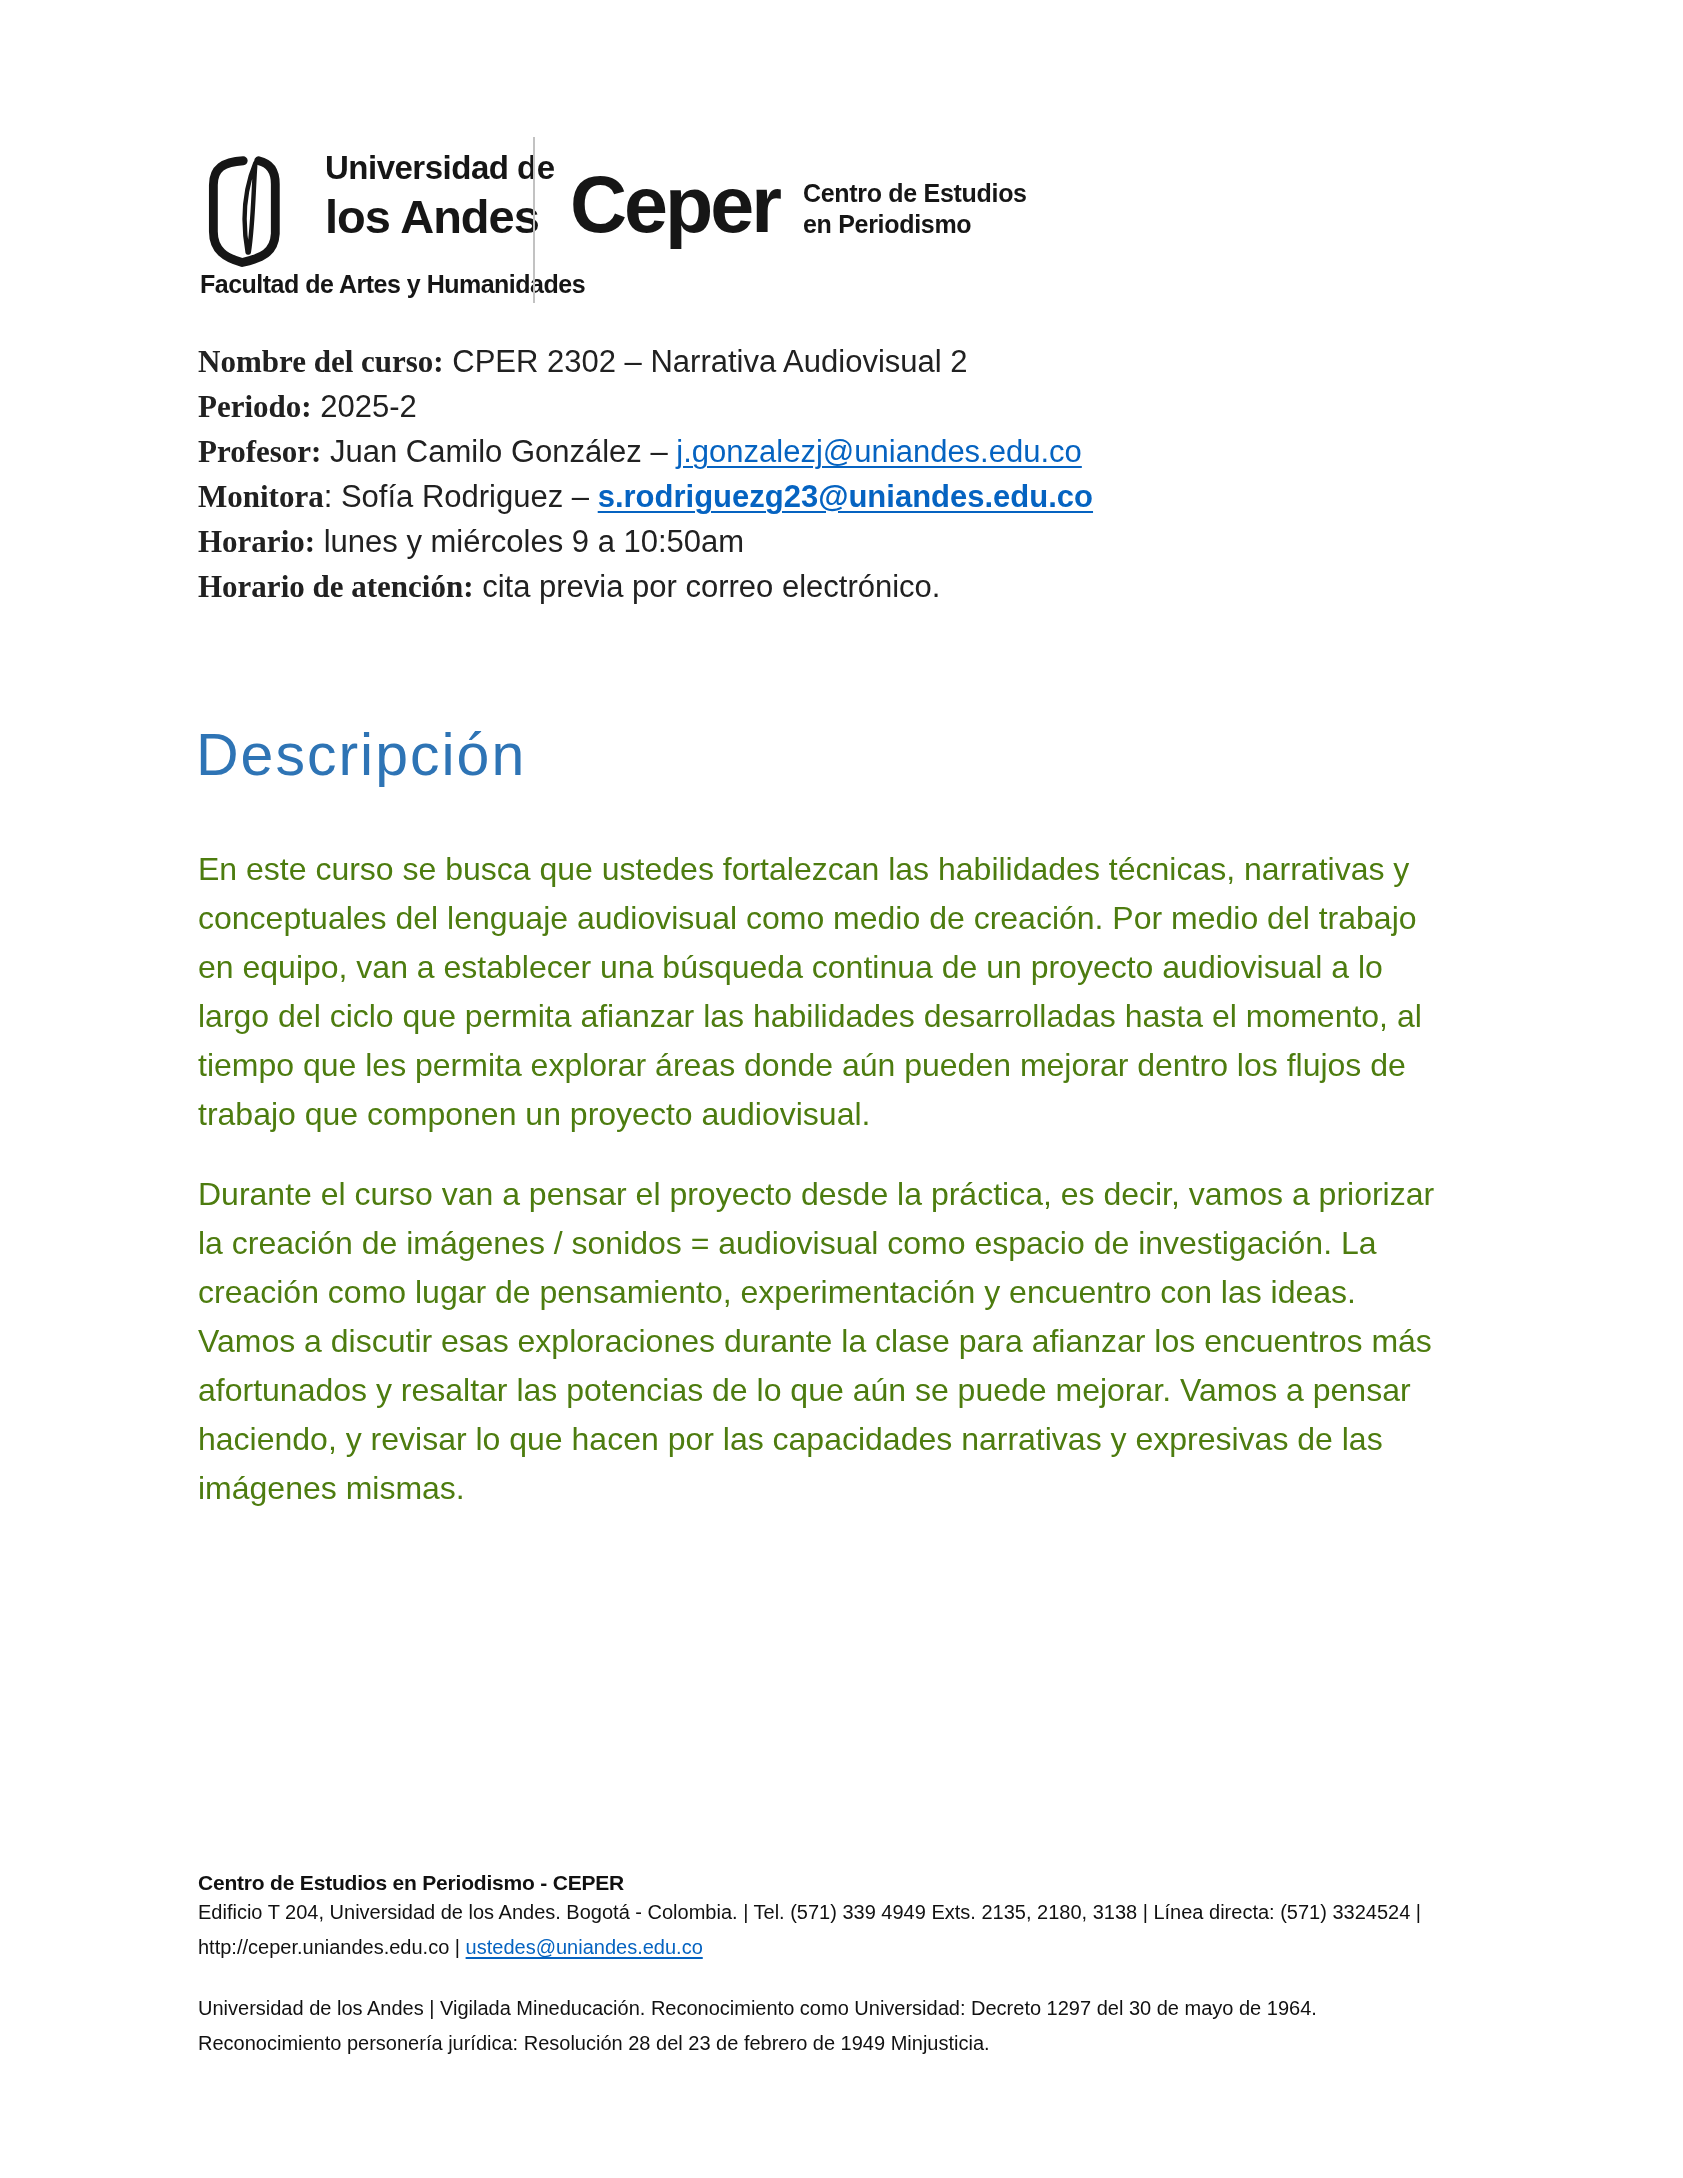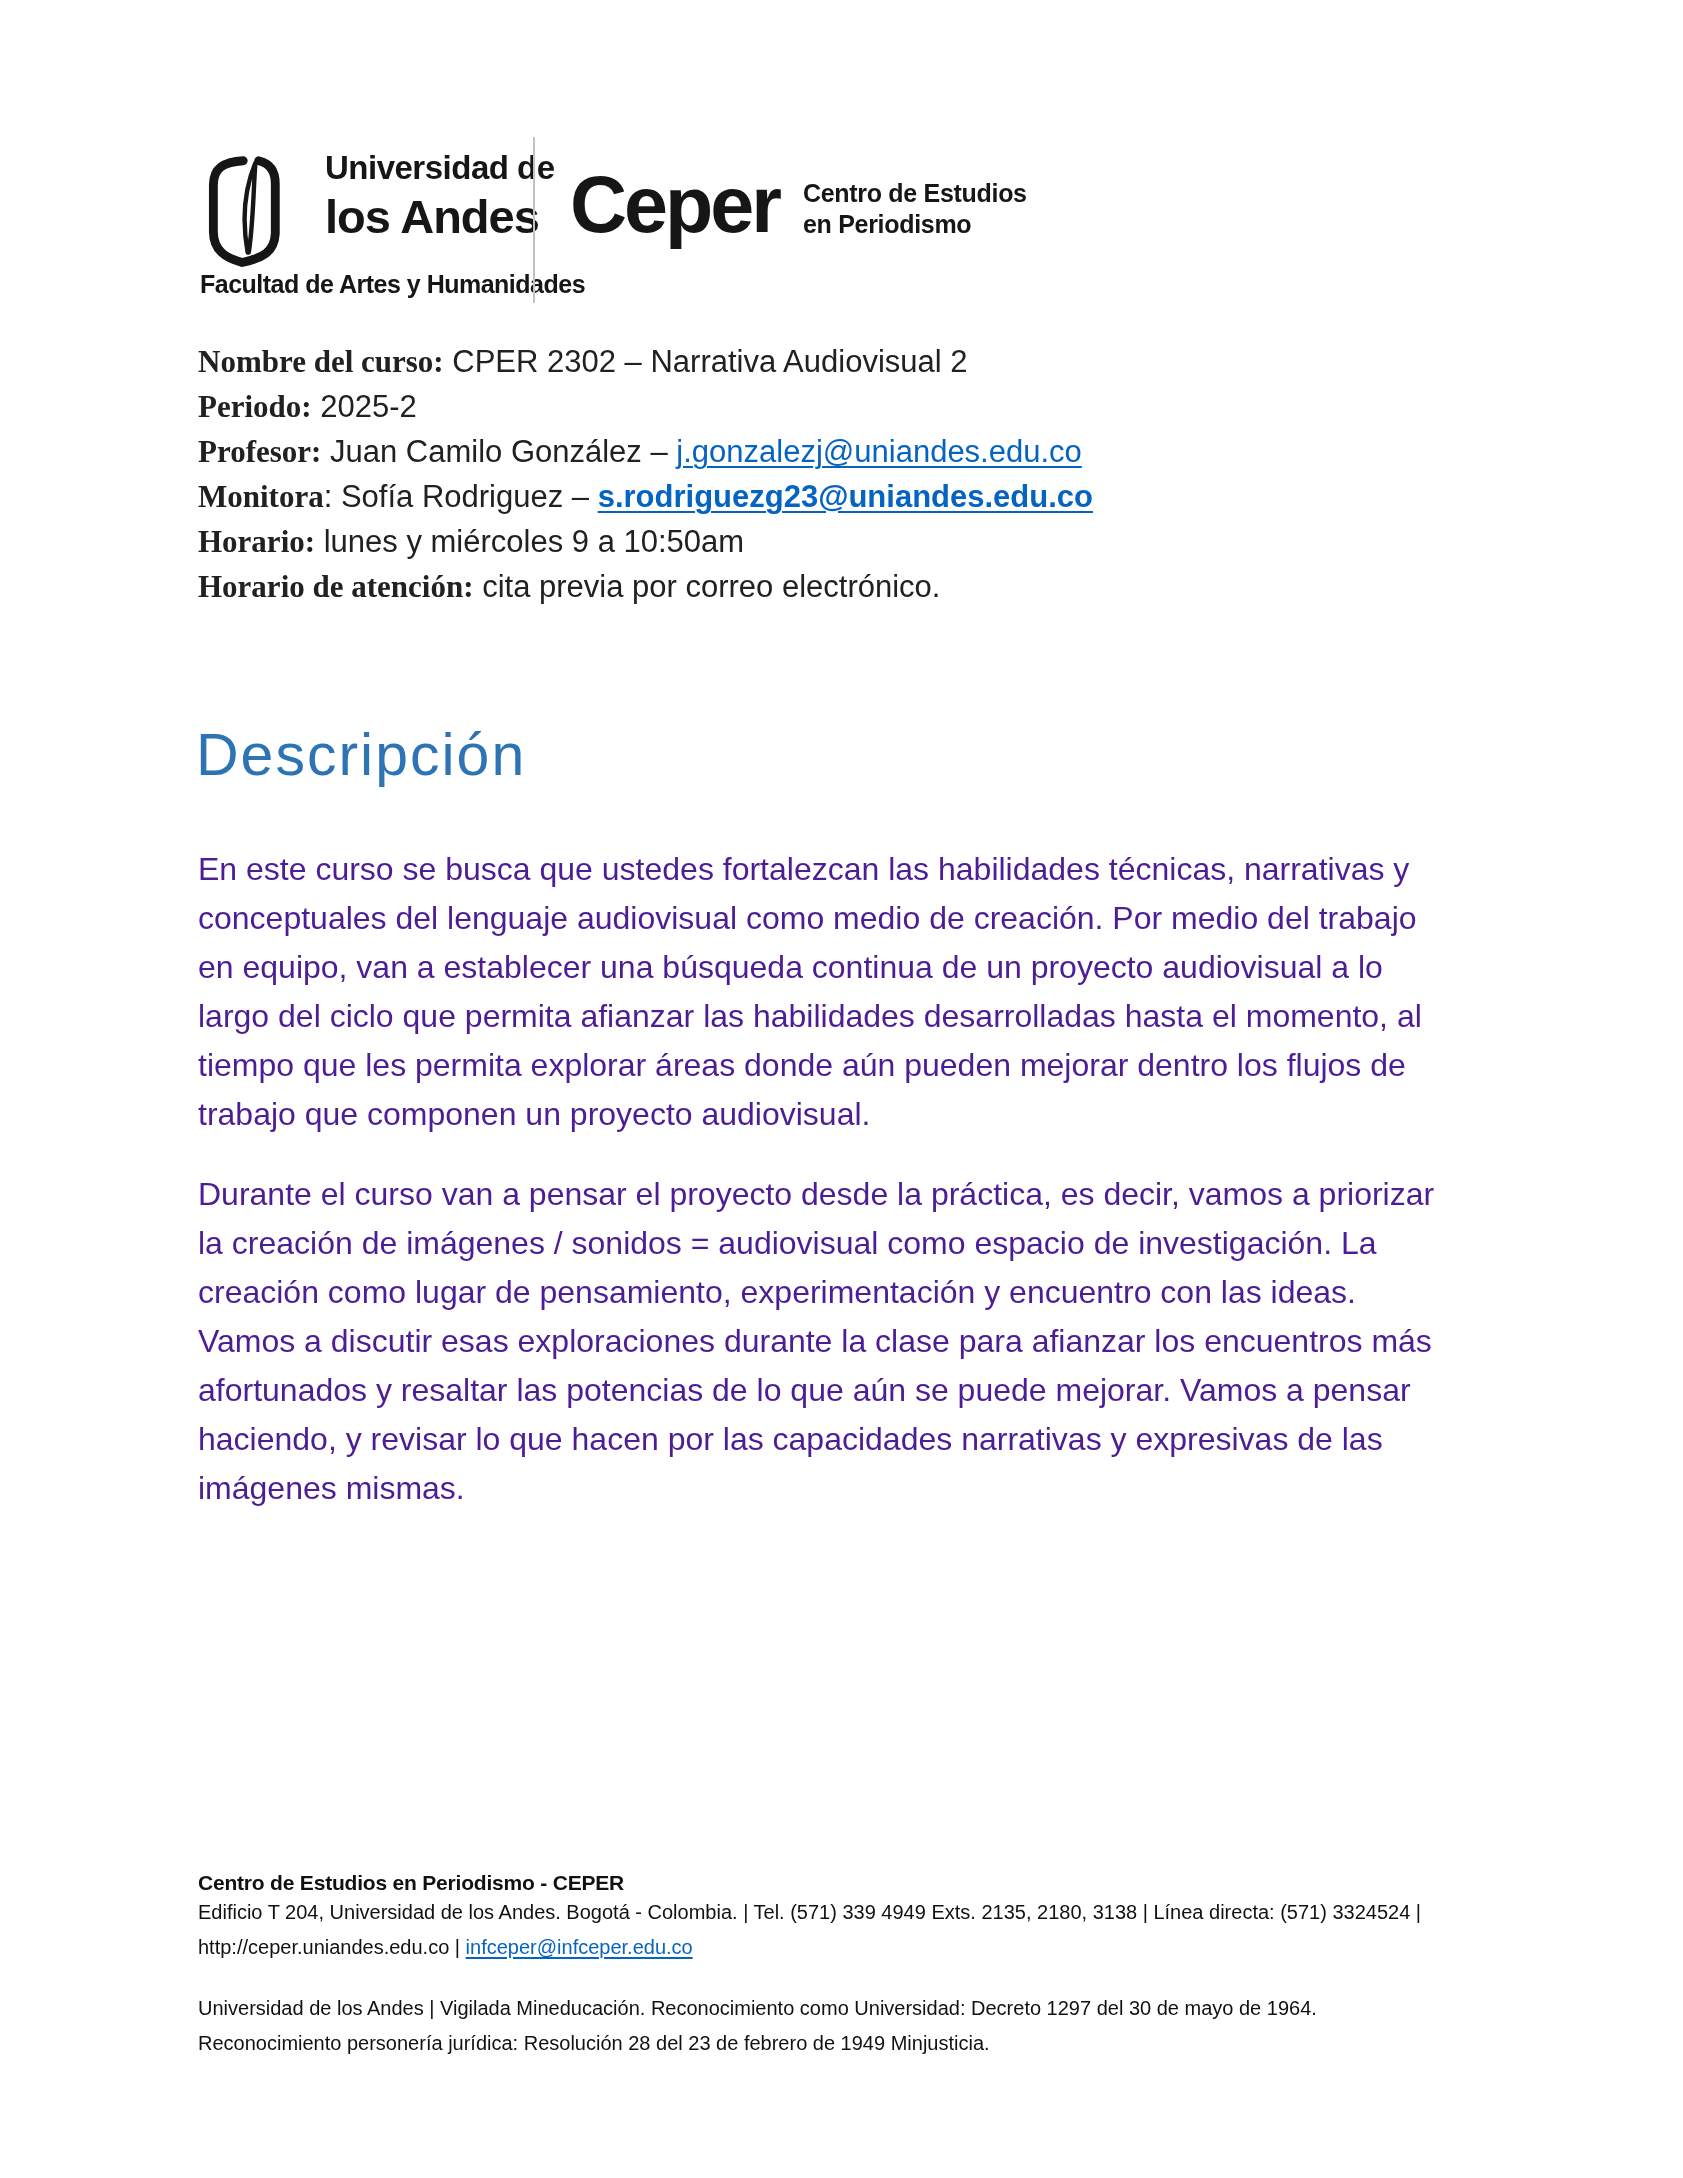--- a/index.html
+++ b/index.html
@@ -31,21 +31,21 @@
   .course-info .b { font-weight:700;font-family:Liberation Serif, serif; }
   .link { color:#0563C1; text-decoration:underline; text-decoration-thickness:2px; text-underline-offset:4px; cursor:pointer; }
   .link.bold { font-weight:700; }
 
   
   .section-heading {
     position:absolute; left:196px; top:721px;
     font-size:59px; font-weight:400; letter-spacing:2px;
     color:#2E74B5;
   }
-  .body-text { position:absolute; left:198px; top:845px; width:1249px; font-size:32px; line-height:49px; color:#4c1d95; }
+  .body-text { position:absolute; left:198px; top:845px; width:1249px; font-size:32px; line-height:49px; color:#4d7c0f; }
   .body-text p + p { margin-top:31px; }
 
   
   .footer { position:absolute; left:198px; top:1871px; width:1297px; color:#111; }
   .footer-title { font-size:21px; font-weight:700; letter-spacing:-0.2px; }
   .footer-contact { font-size:20px; line-height:35px; }
   .footer-legal { margin-top:26px; font-size:20px; line-height:35px; }
   .footer .link { text-decoration-thickness:1.5px; text-underline-offset:3px; }
 </style>
 </head>
@@ -86,21 +86,21 @@
 
   <div class="body-text">
     <p>En este curso se busca que ustedes fortalezcan las habilidades técnicas, narrativas y conceptuales del lenguaje audiovisual como medio de creación. Por medio del trabajo en equipo, van a establecer una búsqueda continua de un proyecto audiovisual a lo largo del ciclo que permita afianzar las habilidades desarrolladas hasta el momento, al tiempo que les permita explorar áreas donde aún pueden mejorar dentro los flujos de trabajo que componen un proyecto audiovisual.</p>
     <p>Durante el curso van a pensar el proyecto desde la práctica, es decir, vamos a priorizar la creación de imágenes / sonidos = audiovisual como espacio de investigación. La creación como lugar de pensamiento, experimentación y encuentro con las ideas. Vamos a discutir esas exploraciones durante la clase para afianzar los encuentros más afortunados y resaltar las potencias de lo que aún se puede mejorar. Vamos a pensar haciendo, y revisar lo que hacen por las capacidades narrativas y expresivas de las imágenes mismas.</p>
   </div>
 
   <div class="footer">
     <div class="footer-title">Centro de Estudios en Periodismo - CEPER</div>
     <div class="footer-contact">
       <div>Edificio T 204, Universidad de los Andes. Bogotá - Colombia. | Tel. (571) 339 4949 Exts. 2135, 2180, 3138 | Línea directa: (571) 3324524 |</div>
-      <div><span>http://ceper.uniandes.edu.co | </span><a class="link">infceper@infceper.edu.co</a></div>
+      <div><span>http://ceper.uniandes.edu.co | </span><a class="link">ustedes@uniandes.edu.co</a></div>
     </div>
     <div class="footer-legal">
       <div>Universidad de los Andes | Vigilada Mineducación. Reconocimiento como Universidad: Decreto 1297 del 30 de mayo de 1964.</div>
       <div>Reconocimiento personería jurídica: Resolución 28 del 23 de febrero de 1949 Minjusticia.</div>
     </div>
   </div>
 
 </div>
 
 

